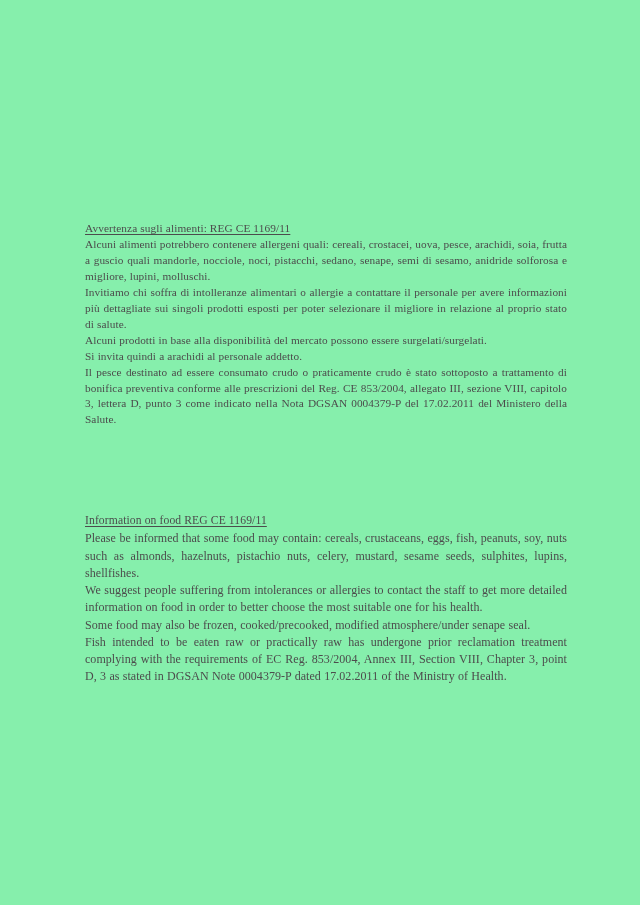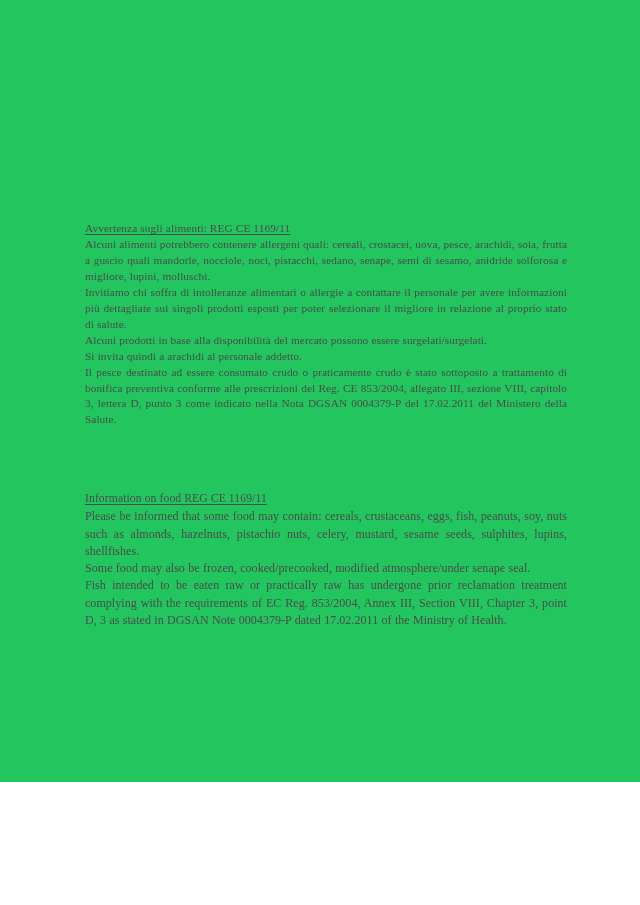--- a/index.html
+++ b/index.html
@@ -14,38 +14,38 @@
     font-family: "Liberation Serif", "DejaVu Serif", serif;
     color: #4c4c4c;
     -webkit-font-smoothing: antialiased;
   }
 
   .page {
     position: absolute;
     left: 0;
     top: 0;
     width: 640px;
-    height: 782px;
-    background: #22c55e;
+    height: 905px;
+    background: #86efac;
     overflow: hidden;
   }
 
   .content {
     position: absolute;
     left: 85px;
     top: 221px;
     width: 482px;
   }
 
   .section {
     margin: 0;
   }
 
   .section + .section {
-    margin-top: 62px;
+    margin-top: 84px;
   }
 
   .section-heading {
     font-size: 11.3px;
     line-height: 15.9px;
     color: #4c4c4c;
     text-decoration: underline;
     text-underline-offset: 1.5px;
     margin: 0 0 0.5px 0;
     font-weight: normal;
@@ -93,18 +93,19 @@
       <p class="para">Alcuni alimenti potrebbero contenere allergeni quali: cereali, crostacei, uova, pesce, arachidi, soia, frutta a guscio quali mandorle, nocciole, noci, pistacchi, sedano, senape, semi di sesamo, anidride solforosa e migliore, lupini, molluschi.</p>
       <p class="para">Invitiamo chi soffra di intolleranze alimentari o allergie a contattare il personale per avere informazioni più dettagliate sui singoli prodotti esposti per poter selezionare il migliore in relazione al proprio stato di salute.</p>
       <p class="para">Alcuni prodotti in base alla disponibilità del mercato possono essere surgelati/surgelati.</p>
       <p class="para">Si invita quindi a arachidi al personale addetto.</p>
       <p class="para">Il pesce destinato ad essere consumato crudo o praticamente crudo è stato sottoposto a trattamento di bonifica preventiva conforme alle prescrizioni del Reg. CE 853/2004, allegato III, sezione VIII, capitolo 3, lettera D, punto 3 come indicato nella Nota DGSAN 0004379-P del 17.02.2011 del Ministero della Salute.</p>
     </section>
 
     <section class="section section--en">
       <div class="section-heading">Information on food REG CE 1169/11</div>
       <p class="para">Please be informed that some food may contain: cereals, crustaceans, eggs, fish, peanuts, soy, nuts such as almonds, hazelnuts, pistachio nuts, celery, mustard, sesame seeds, sulphites, lupins, shellfishes.</p>
+      <p class="para">We suggest people suffering from intolerances or allergies to contact the staff to get more detailed information on food in order to better choose the most suitable one for his health.</p>
       <p class="para">Some food may also be frozen, cooked/precooked, modified atmosphere/under senape seal.</p>
       <p class="para">Fish intended to be eaten raw or practically raw has undergone prior reclamation treatment complying with the requirements of EC Reg. 853/2004, Annex III, Section VIII, Chapter 3, point D, 3 as stated in DGSAN Note 0004379-P dated 17.02.2011 of the Ministry of Health.</p>
     </section>
 
   </div>
 </div>
 
 </body></html>

